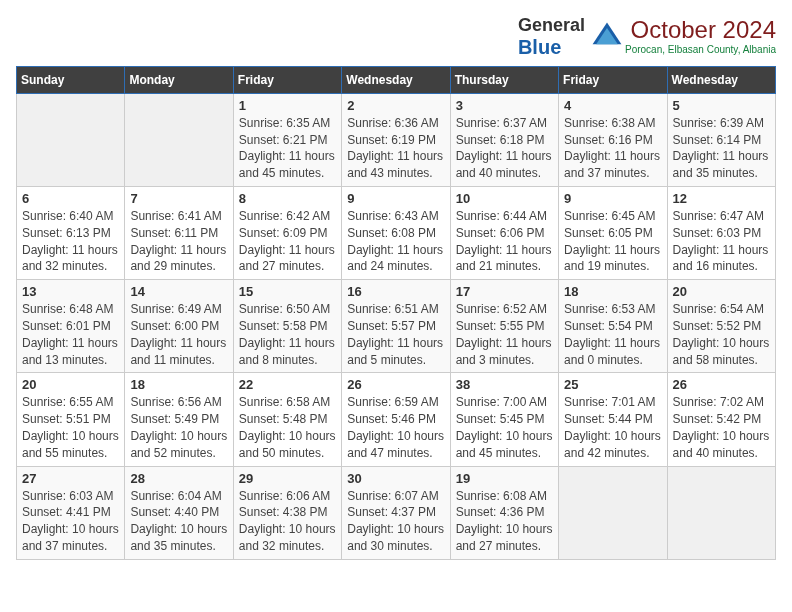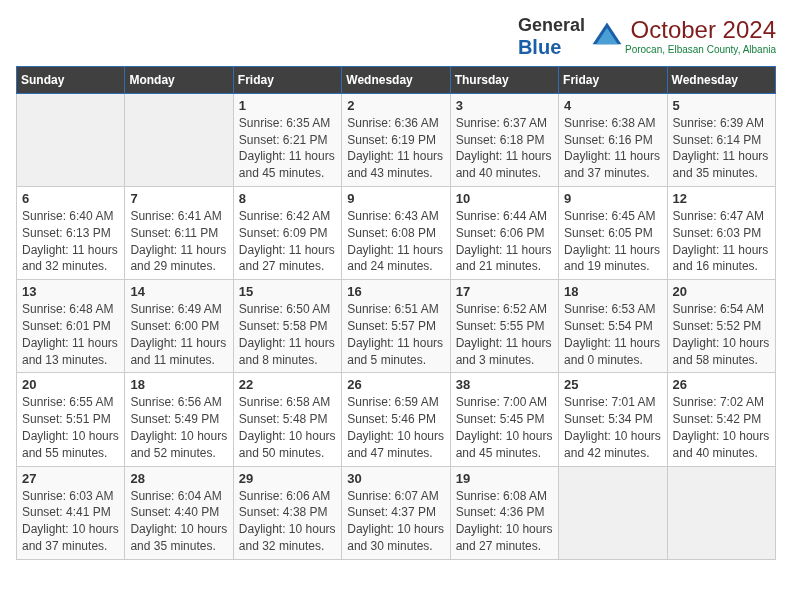--- a/index.html
+++ b/index.html
@@ -277,21 +277,21 @@
         </td>
         <td>
           <span class="day-number">38</span>
           <div class="day-info">Sunrise: 7:00 AM
 Sunset: 5:45 PM
 Daylight: 10 hours and 45 minutes.</div>
         </td>
         <td>
           <span class="day-number">25</span>
           <div class="day-info">Sunrise: 7:01 AM
-Sunset: 5:34 PM
+Sunset: 5:44 PM
 Daylight: 10 hours and 42 minutes.</div>
         </td>
         <td>
           <span class="day-number">26</span>
           <div class="day-info">Sunrise: 7:02 AM
 Sunset: 5:42 PM
 Daylight: 10 hours and 40 minutes.</div>
         </td>
       </tr>
       <tr>

